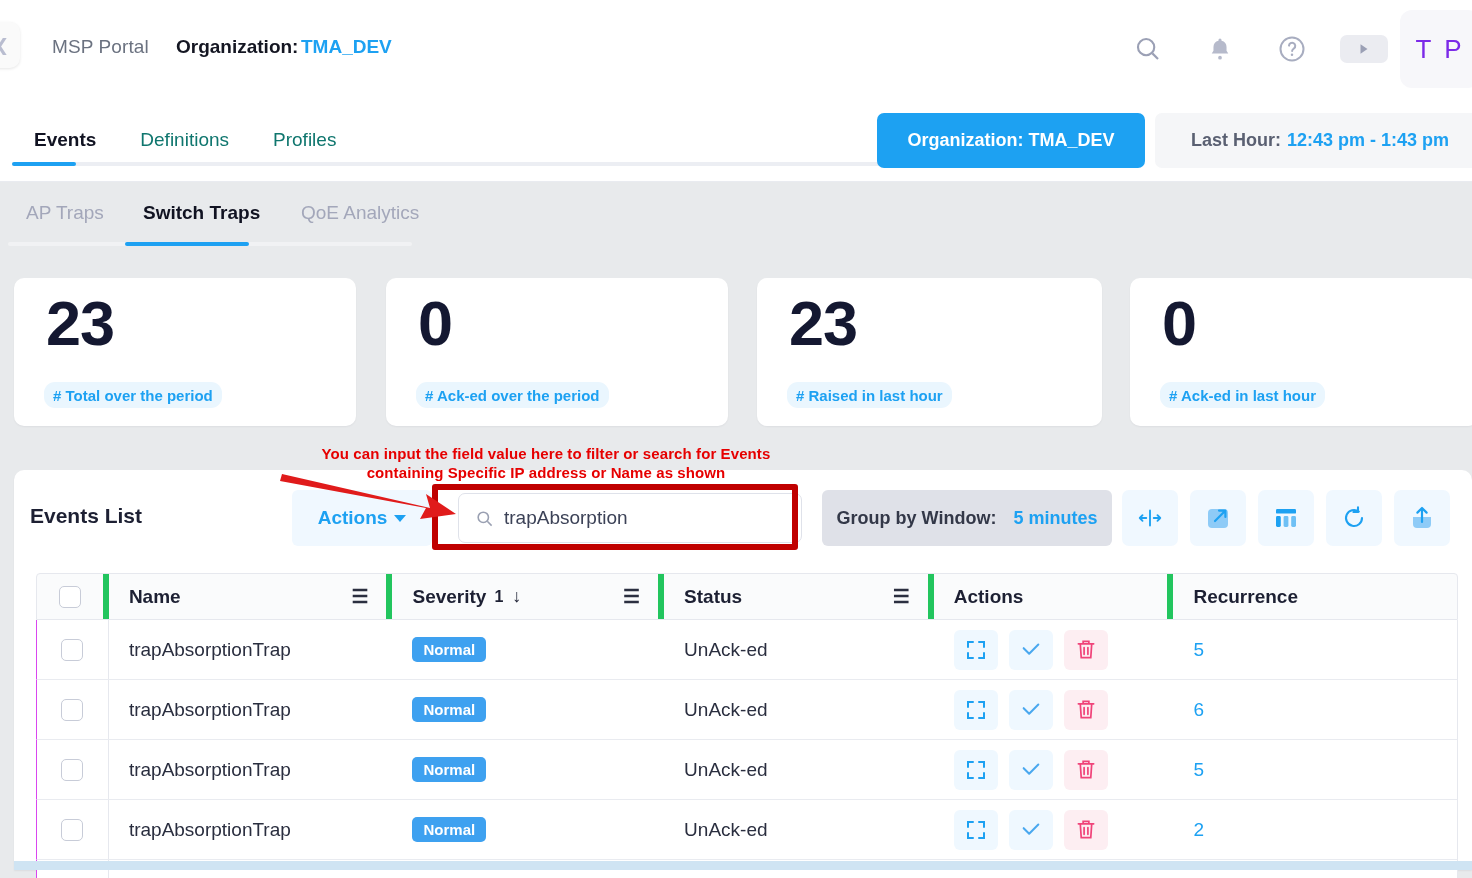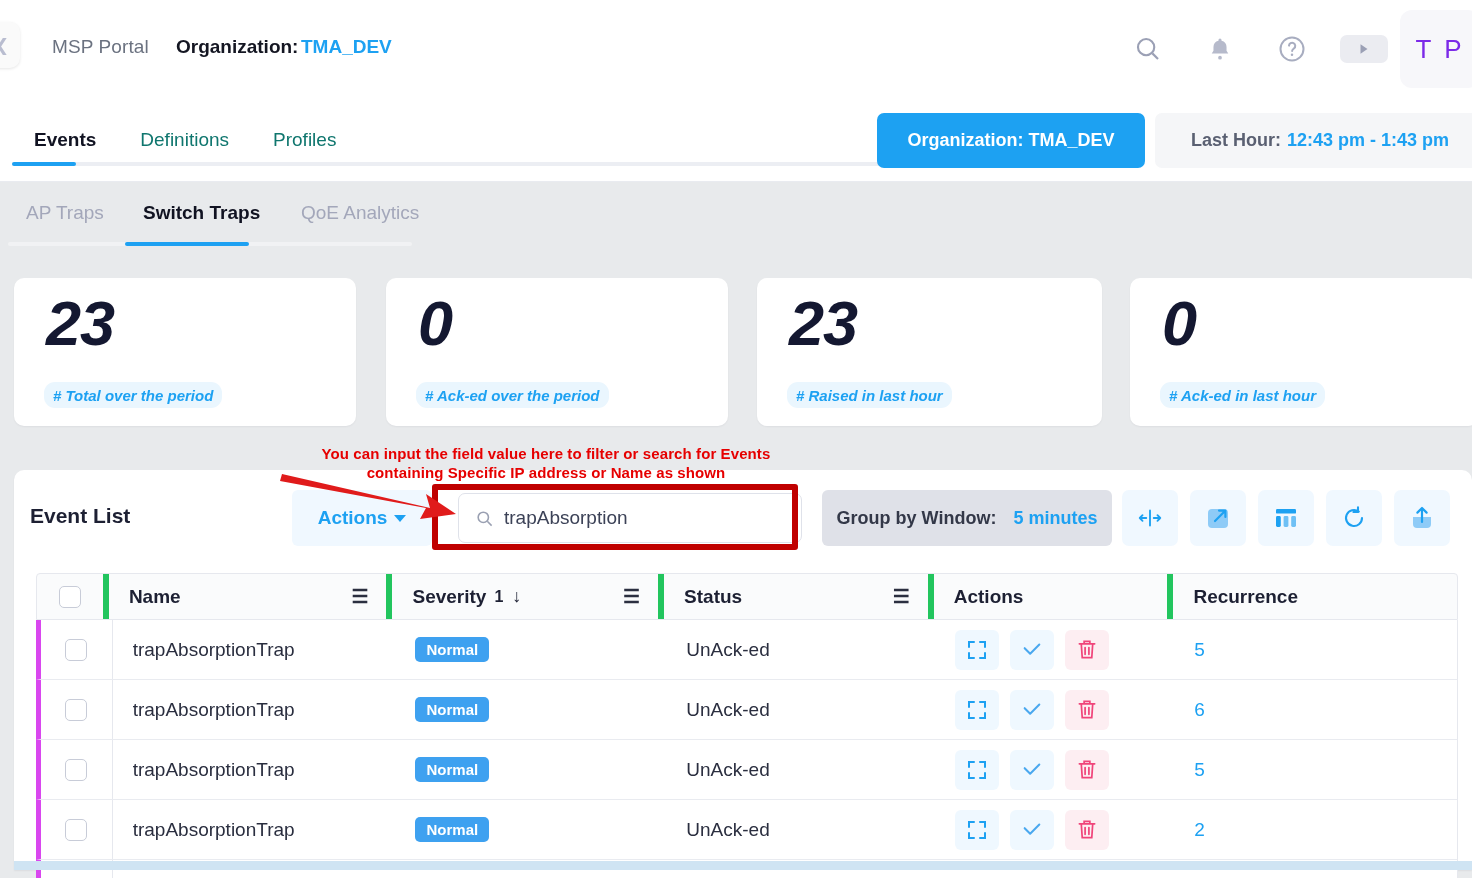--- a/index.html
+++ b/index.html
@@ -80,21 +80,21 @@
   .subtabs { position:absolute; left:0; top:182px; width:1472px; height:70px; background:#e8eaec; }
   .stab {
     position:absolute; top:8px; height:46px; display:flex; align-items:center;
     font-size:19px; color:#a3a7ba;margin-left:18px;
   }
   .stab.active { color:#111322; font-weight:700; }
   .stab-rule { position:absolute; left:8px; top:60px; width:404px; height:4px; background:#f1f2f4; border-radius:2px; }
   .stab-underline { position:absolute; left:125px; top:60px; width:124px; height:4px; background:#1da1f2; border-radius:2px; }
 
   
-  .kpis { position:absolute; left:0; top:278px; width:1472px; height:148px;font-style:italic; }
+  .kpis { position:absolute; left:0; top:278px; width:1472px; height:148px; }
   .kpi {
     position:absolute; top:0; height:148px; background:#fff; border-radius:10px;
     box-shadow:0 1px 2px rgba(16,24,40,.05);
   }
   .kpi-num {
     position:absolute; left:32px; top:14px;
     font-size:63px; font-weight:700; color:#141831; line-height:1;
     letter-spacing:-1px;
   }
   .kpi-tag {
@@ -165,21 +165,21 @@
   .th:last-child { border-right:none; }
   .th .menu { position:absolute; right:18px; color:#2b2f40; font-size:19px; line-height:1; }
   .sortnum { font-size:16px; margin-left:8px; font-weight:600; color:#1d2033; }
   .sortarrow { margin-left:9px; font-size:18px; color:#1d2033; }
   .c-chk { width:72px; justify-content:center; padding-left:0; }
   .c-name { width:284px; }
   .c-sev { width:272px; }
   .c-status { width:270px; }
   .c-act { width:240px; }
   .c-rec { width:284px; }
-  .tr { display:flex; height:60px; border-left:5px solid #d946ef; border-right:1px solid #e6e8ee; border-bottom:1px solid #e9ebf0; background:#fff; }
+  .tr { display:flex; height:60px; border-left:1px solid #d946ef; border-right:1px solid #e6e8ee; border-bottom:1px solid #e9ebf0; background:#fff; }
   .td { display:flex; align-items:center; padding-left:20px; font-size:19px; color:#2a2e3f; }
   .td.c-chk { justify-content:center; padding-left:0; border-right:1px solid #e6e8ee; }
   .chk { width:22px; height:22px; border:1.5px solid #c8ccd8; border-radius:5px; background:#fff; }
   .badge-normal {
     background:#3ea1f0; color:#fff; font-size:15px; font-weight:700;
     padding:4px 11px; border-radius:5px;
   }
   .act-icons { display:flex; gap:11px; }
   .act-btn { width:44px; height:40px; border-radius:6px; background:#eff8ff; display:flex; align-items:center; justify-content:center; color:#1da1f2; }
   .act-btn.danger { background:#fdeef2; color:#f0447a; }
@@ -266,21 +266,21 @@
       <div class="kpi-num">23</div>
       <div class="kpi-tag"># Raised in last hour</div>
     </div>
     <div class="kpi" style="left:1130px; width:348px;">
       <div class="kpi-num">0</div>
       <div class="kpi-tag"># Ack-ed in last hour</div>
     </div>
   </div>
 
   <div class="panel">
-    <div class="panel-title">Event List</div>
+    <div class="panel-title">Events List</div>
 
     <div class="actions-chip">
       <span class="lbl">Actions</span>
       <span class="caret"></span>
     </div>
 
     <div class="search-box">
       <svg width="19" height="19" viewBox="0 0 24 24" fill="none" stroke="#9aa0b2" stroke-width="2">
         <circle cx="10.5" cy="10.5" r="6.5"></circle>
           <line x1="15.5" y1="15.5" x2="21" y2="21"></line>

